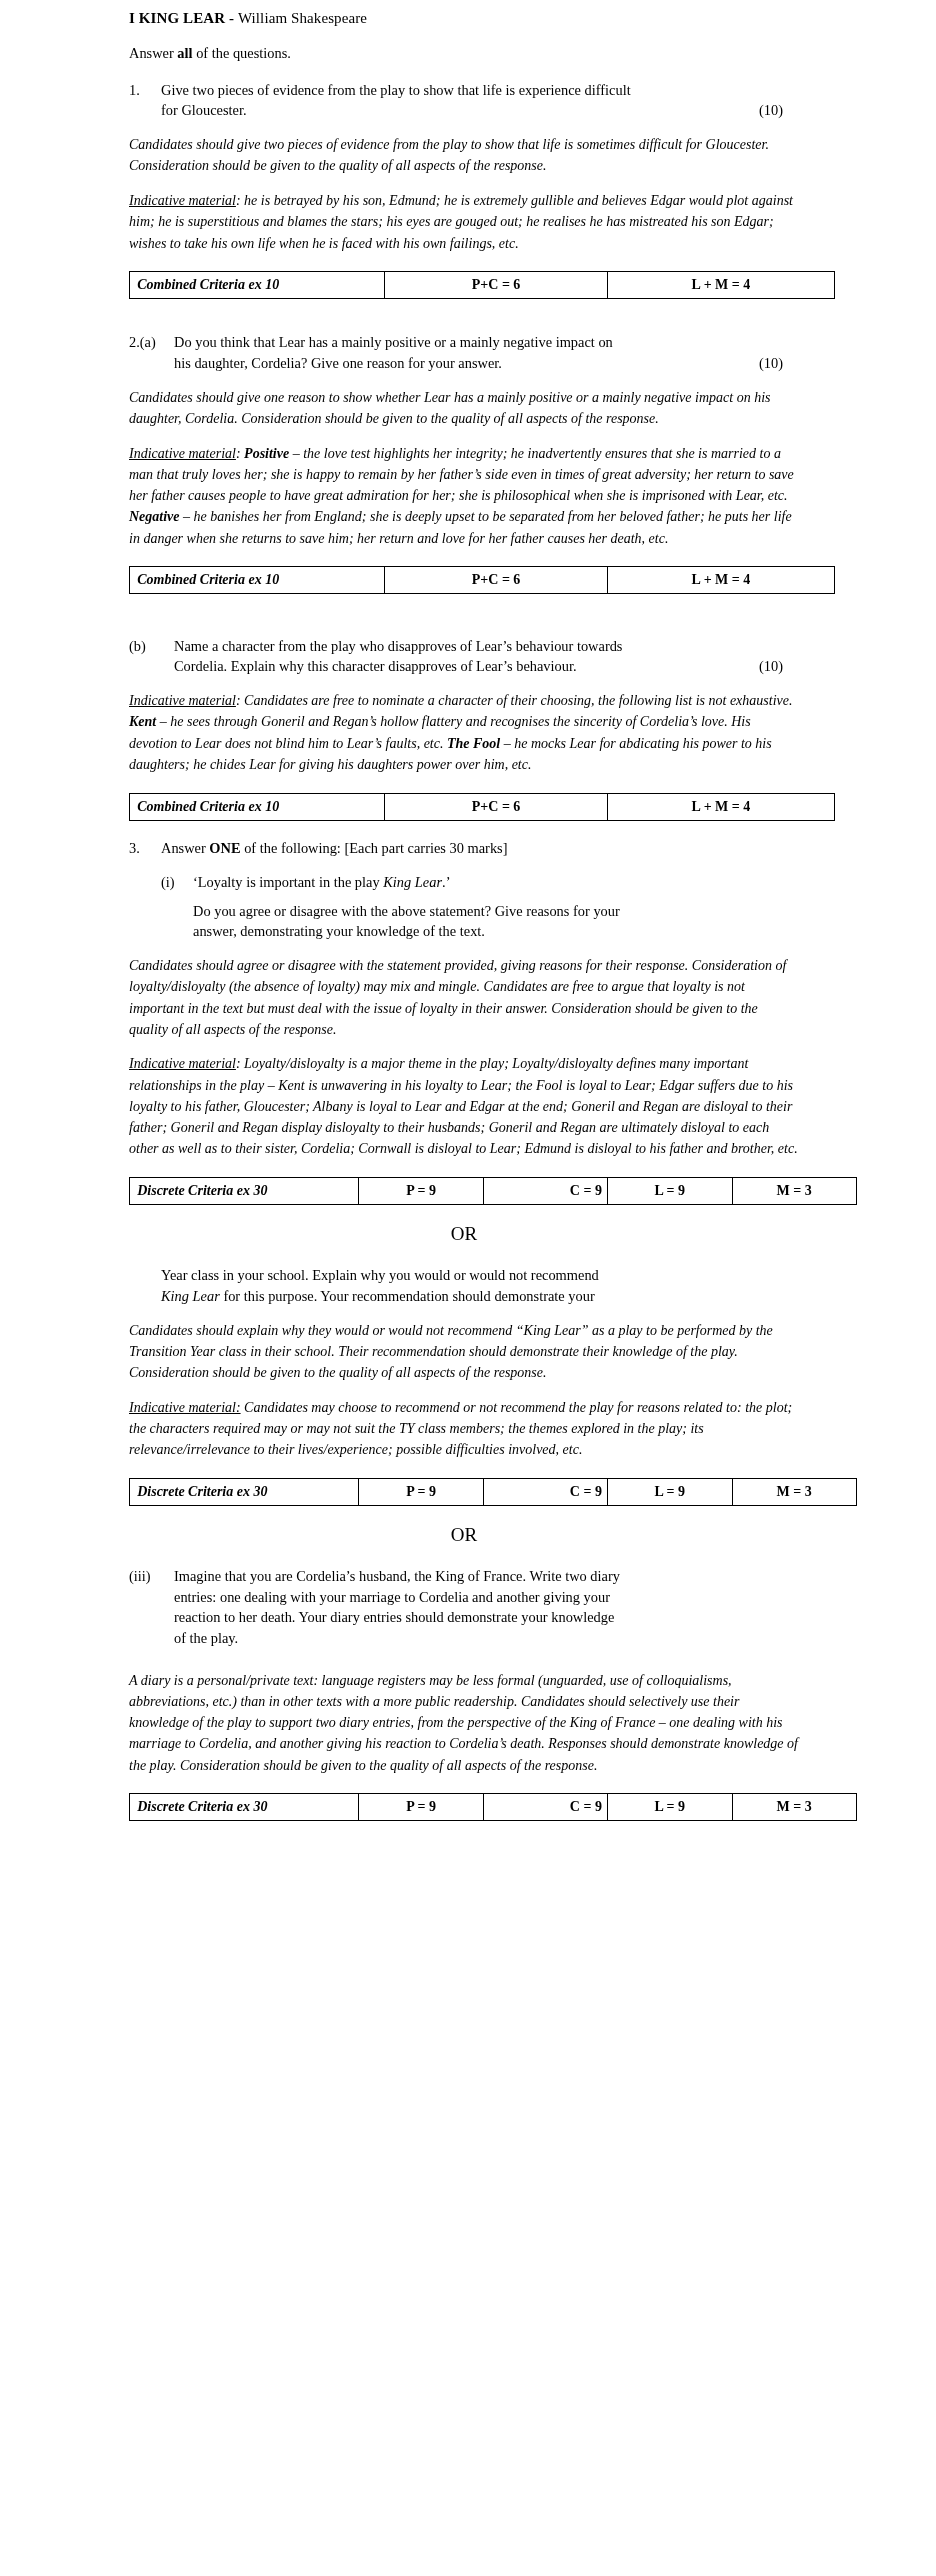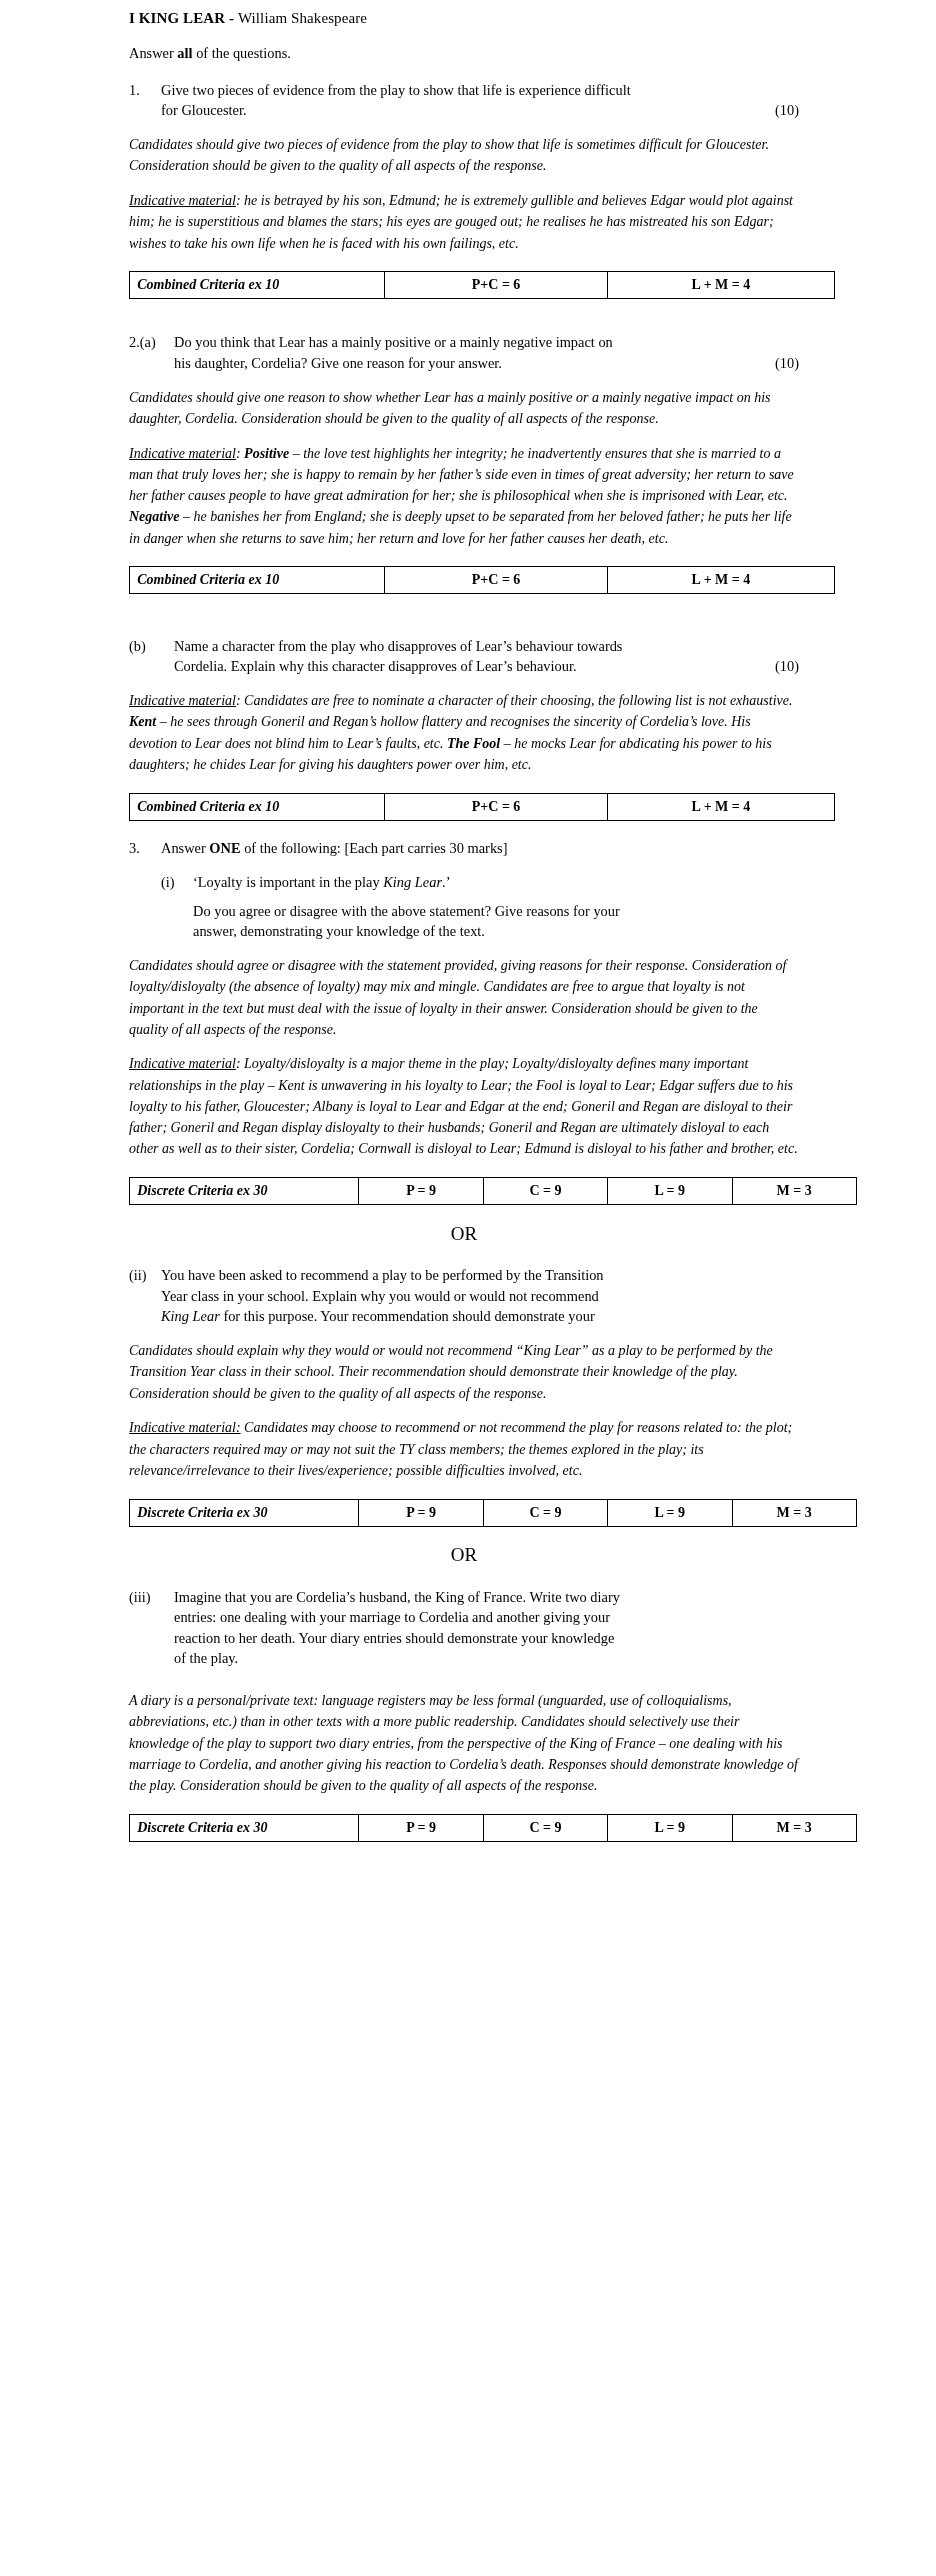--- a/index.html
+++ b/index.html
@@ -61,21 +61,21 @@
     width: 32px;
   }
   .q-num.wide { width: 45px; }
   .q-indent {
     display: inline-block;
     width: 32px;
   }
   .q-indent.wide { width: 45px; }
   .marks {
     position: absolute;
-    right: 0;
+    right: 16px;
     top: 0;
     margin-left: 16px;
   }
   .italic-title { font-style: italic; }
 
   
   .guidance {
     font-style: italic;
     font-size: 14px;
     line-height: 1.52;
@@ -110,21 +110,21 @@
     font-weight: bold;
     text-align: center;
   }
   
   .t-combined td:nth-child(1) { width: 242px; }
   .t-combined td:nth-child(2) { width: 211px; }
   .t-combined td:nth-child(3) { width: 216px; }
   
   .t-discrete td:nth-child(1) { width: 216px; }
   .t-discrete td:nth-child(2) { width: 113px; }
-  .t-discrete td:nth-child(3) { width: 113px; }
+  .t-discrete td:nth-child(3) { width: 113px; text-align: right; }
   .t-discrete td:nth-child(4) { width: 113px; }
   .t-discrete td:nth-child(5) { width: 113px; }
 
   .or-sep {
     text-align: center;
     font-size: 19px;
     font-weight: normal;
     margin: 14.4px 0 20.6px 0;
     width: 670px;
   }
@@ -258,23 +258,20 @@
         <td class="val">L = 9</td>
         <td class="val">M = 3</td>
       </tr>
     </tbody>
       </table>
 
     <div class="or-sep">OR</div>
 
     <div class="question">
       <span class="q-line">
-        <span class="q-num">(ii)</span><span>You have been asked to recommend a play to be performed by the Transition</span>
-      </span>
-      <span class="q-line">
         <span class="q-indent"></span><span>Year class in your school.  Explain why you would or would not recommend</span>
       </span>
       <span class="q-line">
         <span class="q-indent"></span><span class="italic-title">King Lear</span><span> for this purpose.  Your recommendation should demonstrate your</span>
       </span>
     </div>
 
     <div class="guidance">Candidates should explain why they would or would not recommend “King Lear” as a play to be performed by the Transition Year class in their school.  Their recommendation should demonstrate their knowledge of the play.  Consideration should be given to the quality of all aspects of the response.</div>
 
     <div class="guidance">

